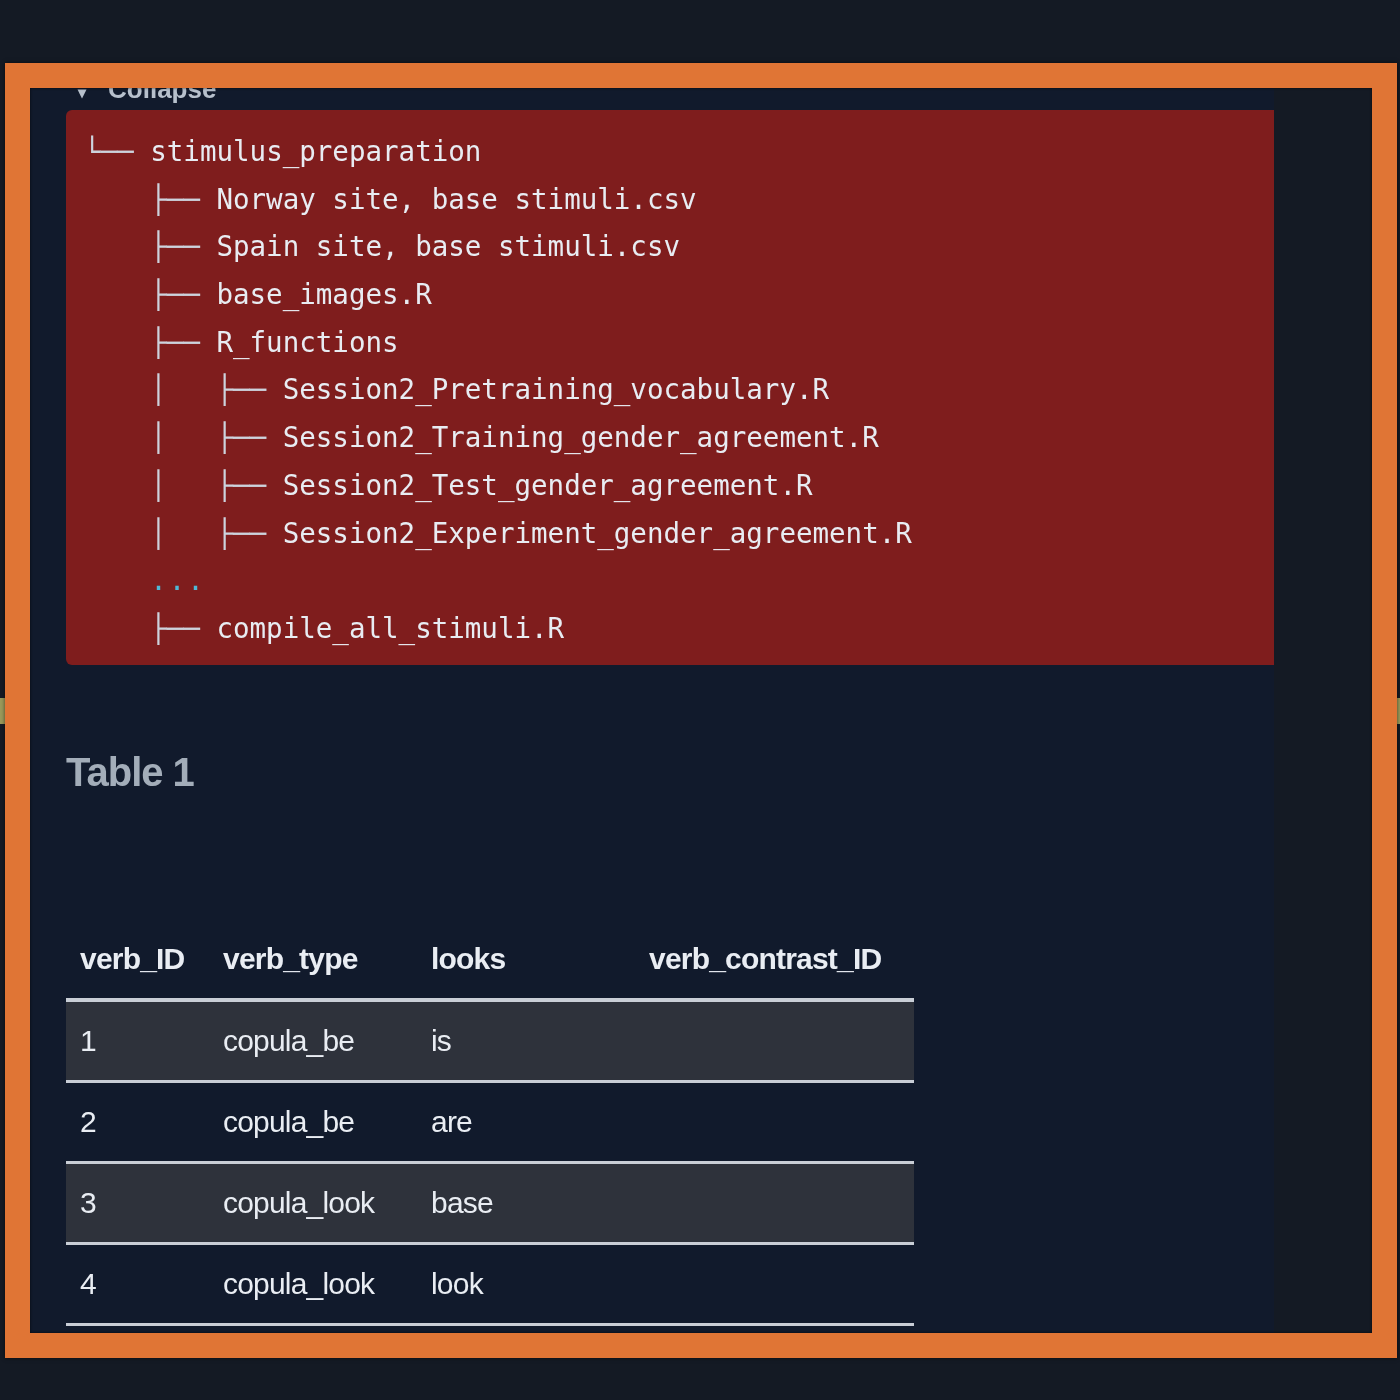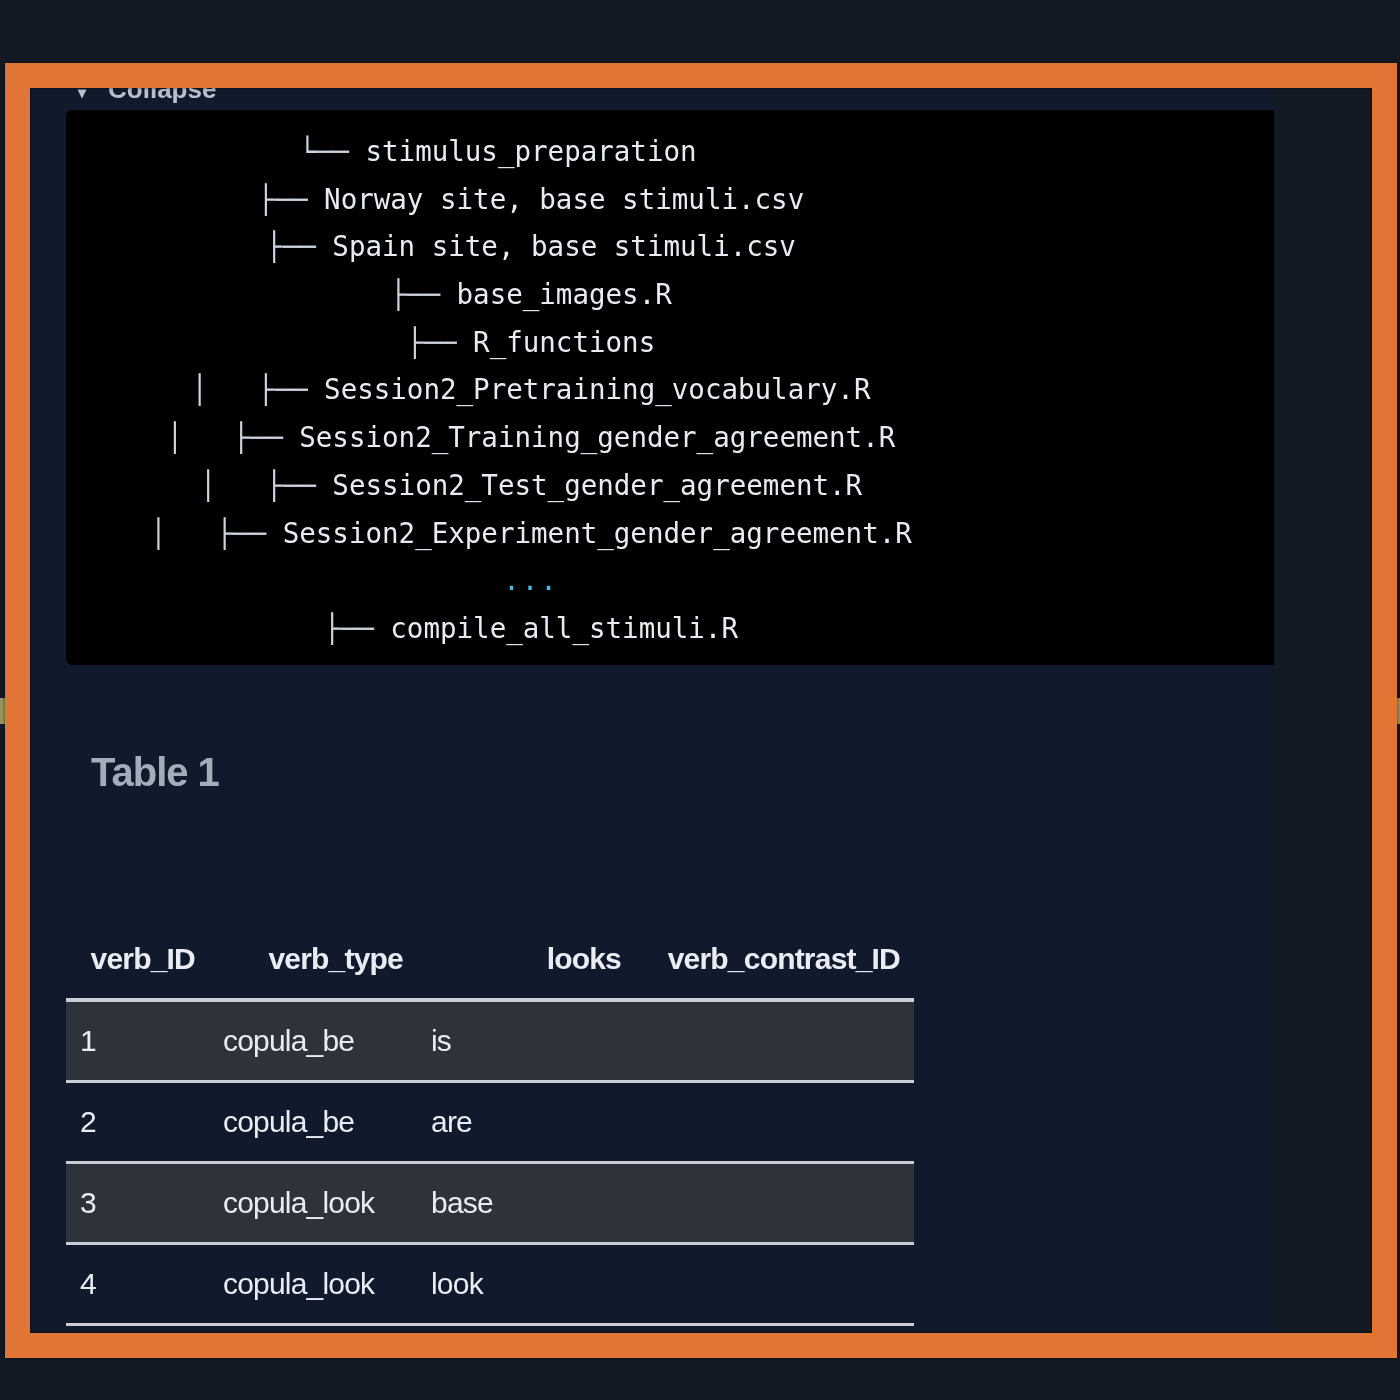--- a/index.html
+++ b/index.html
@@ -35,23 +35,22 @@
     font-family: "Liberation Sans", sans-serif;
     font-size: 26px; font-weight: bold;
     color: #b7c0cc;
     white-space: nowrap;
   }
   .collapse-toggle .chev { font-size: 16px; margin-right: 22px; }
   .code-block {
     position: absolute;
     left: 36px; top: 22px;
     width: 1320px; height: 555px;
-    background: #000000;
+    background: #7f1d1d;
     border-radius: 6px;
-    text-align: center;
   }
   .tree {
     position: absolute;
     left: 18px; top: 18px;
     margin: 0;
     font-family: "DejaVu Sans Mono", monospace;
     font-size: 27.5px;
     line-height: 47.7px;
     color: #e8ecf2;
     white-space: pre;
@@ -59,21 +58,20 @@
   .tree .line { display: block; height: 47.7px; }
   .tree .guide { color: #cdd3dd; }
   .tree .ellipsis { color: #4fb8d6; letter-spacing: 2px; }
   .table-heading {
     position: absolute;
     left: 36px; top: 662px;
     font-family: "Liberation Sans", sans-serif;
     font-size: 40px; font-weight: bold;
     color: #a3adb9;
     letter-spacing: -1px;
-    margin-left: 25px;
   }
   .table-caption {
     position: absolute;
     left: 36px; top: 744px;
     font-family: "Liberation Sans", sans-serif;
     font-size: 38px; font-style: italic;
     color: #edf0f5;
     letter-spacing: -0.6px;
     white-space: nowrap;
   }
@@ -81,21 +79,21 @@
     position: absolute;
     left: 36px; top: 832px;
     width: 848px;
     border-collapse: collapse;
     font-family: "Liberation Sans", sans-serif;
     font-size: 30px;
     color: #e9edf3;
     letter-spacing: -0.8px;
   }
   table.data-table th {
-    text-align: right; font-weight: bold;
+    text-align: left; font-weight: bold;
     height: 78px; padding: 0 14px; vertical-align: middle;
     border-bottom: 4px solid #c9ced6;
   }
   table.data-table td {
     height: 78px; padding: 0 14px; vertical-align: middle;
     border-bottom: 3px solid #c9ced6;
   }
   table.data-table tr.odd td { background: #2e323b; }
   table.data-table th:nth-child(1), table.data-table td:nth-child(1) { width: 115px; }
   table.data-table th:nth-child(2), table.data-table td:nth-child(2) { width: 180px; }

